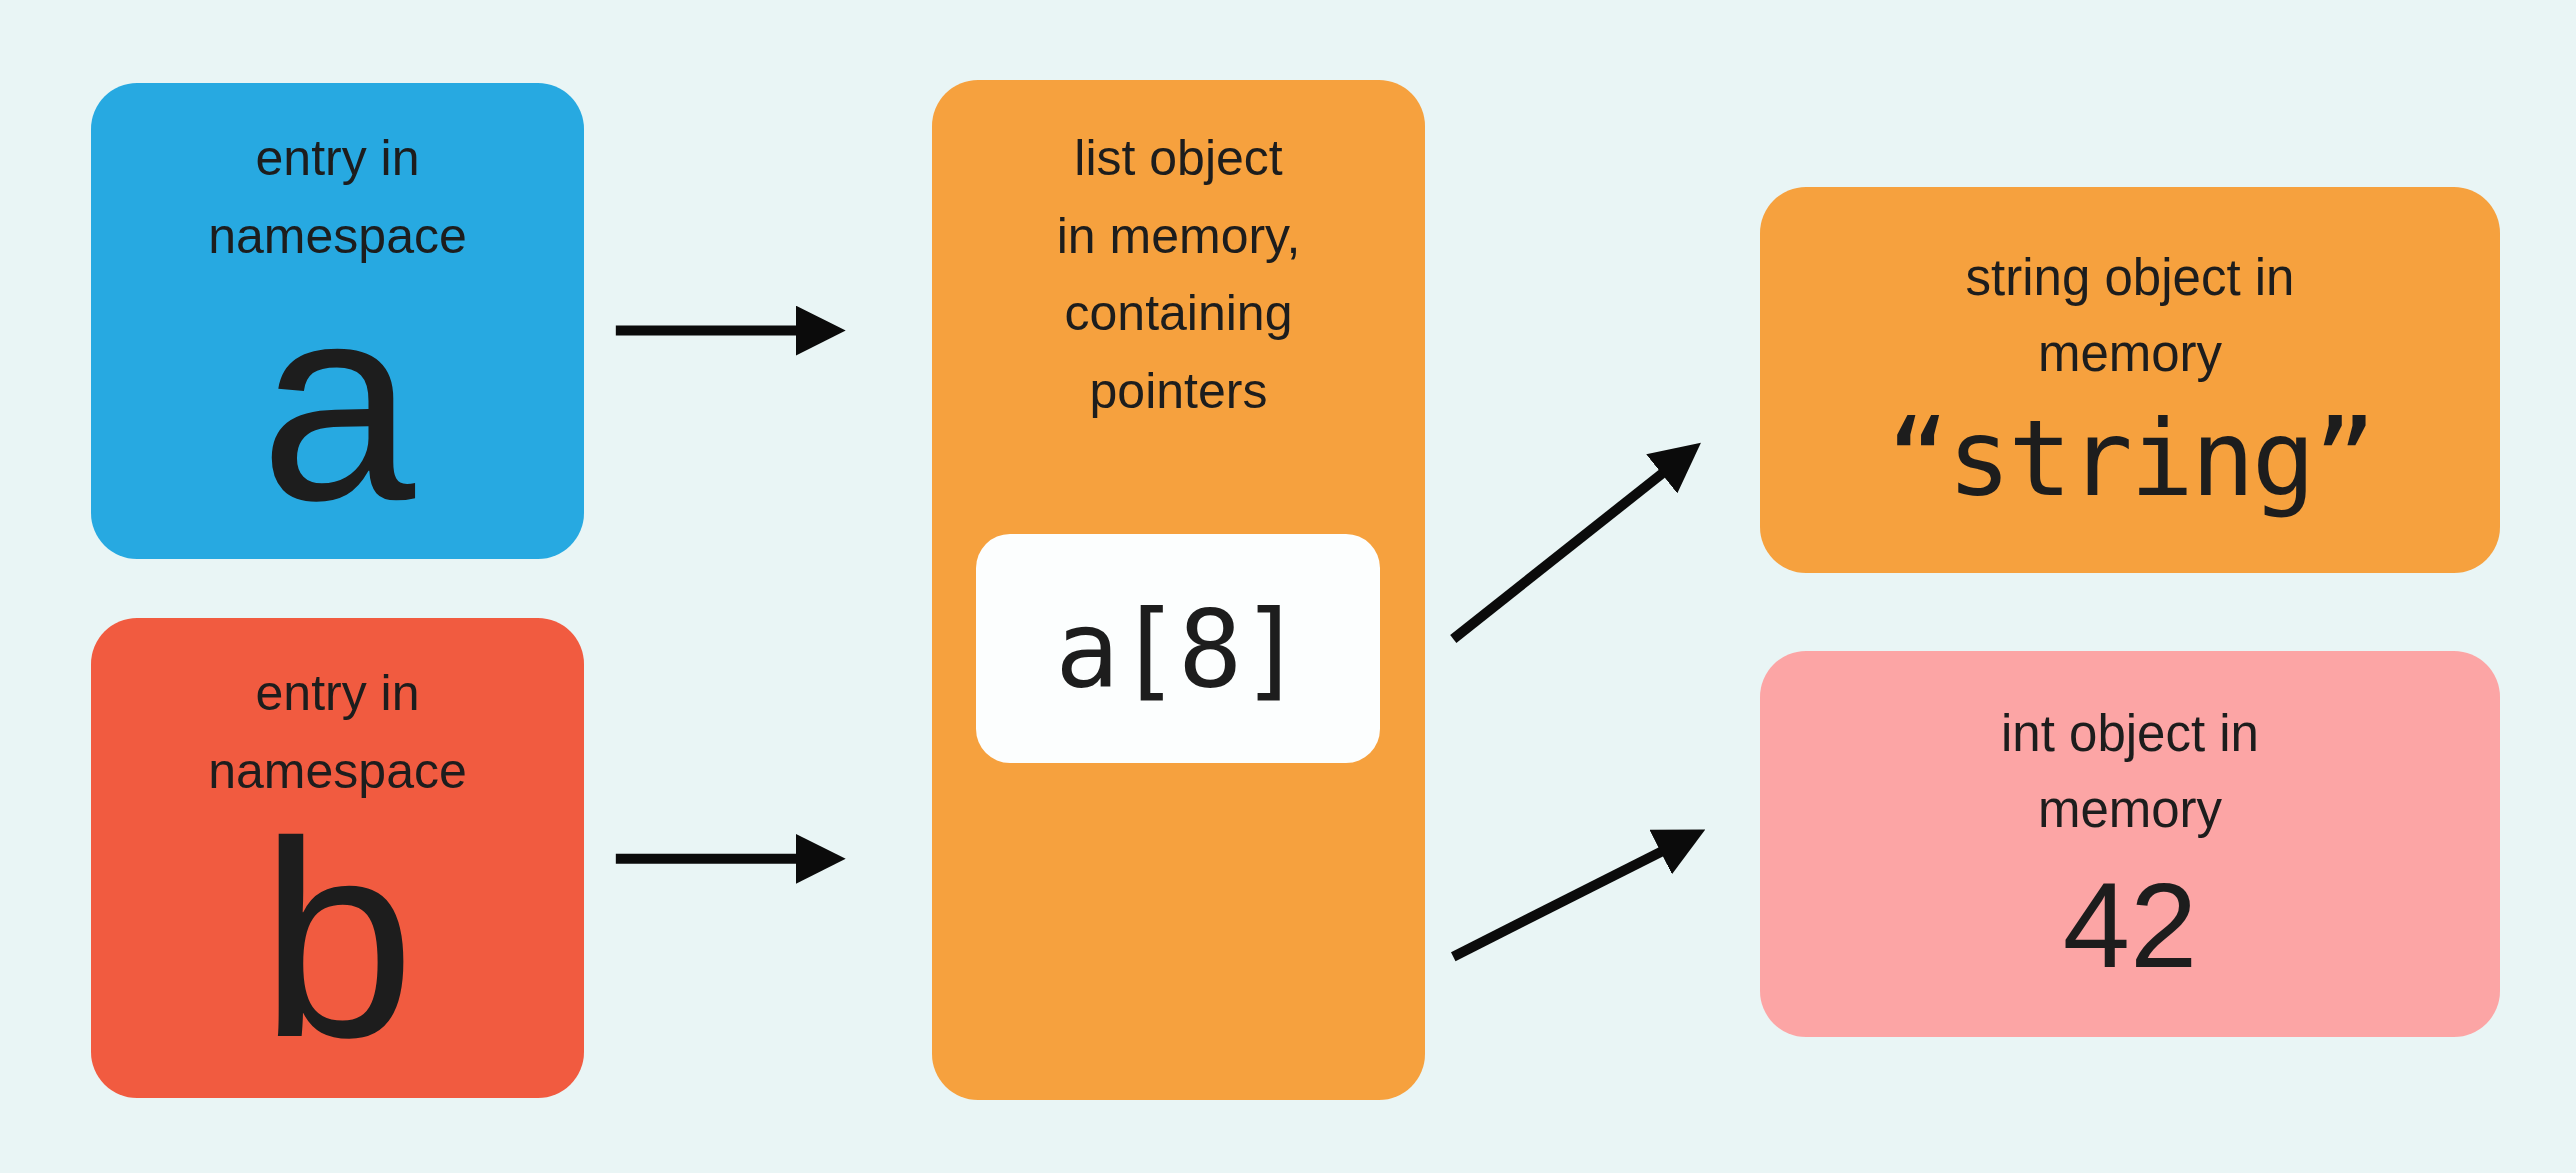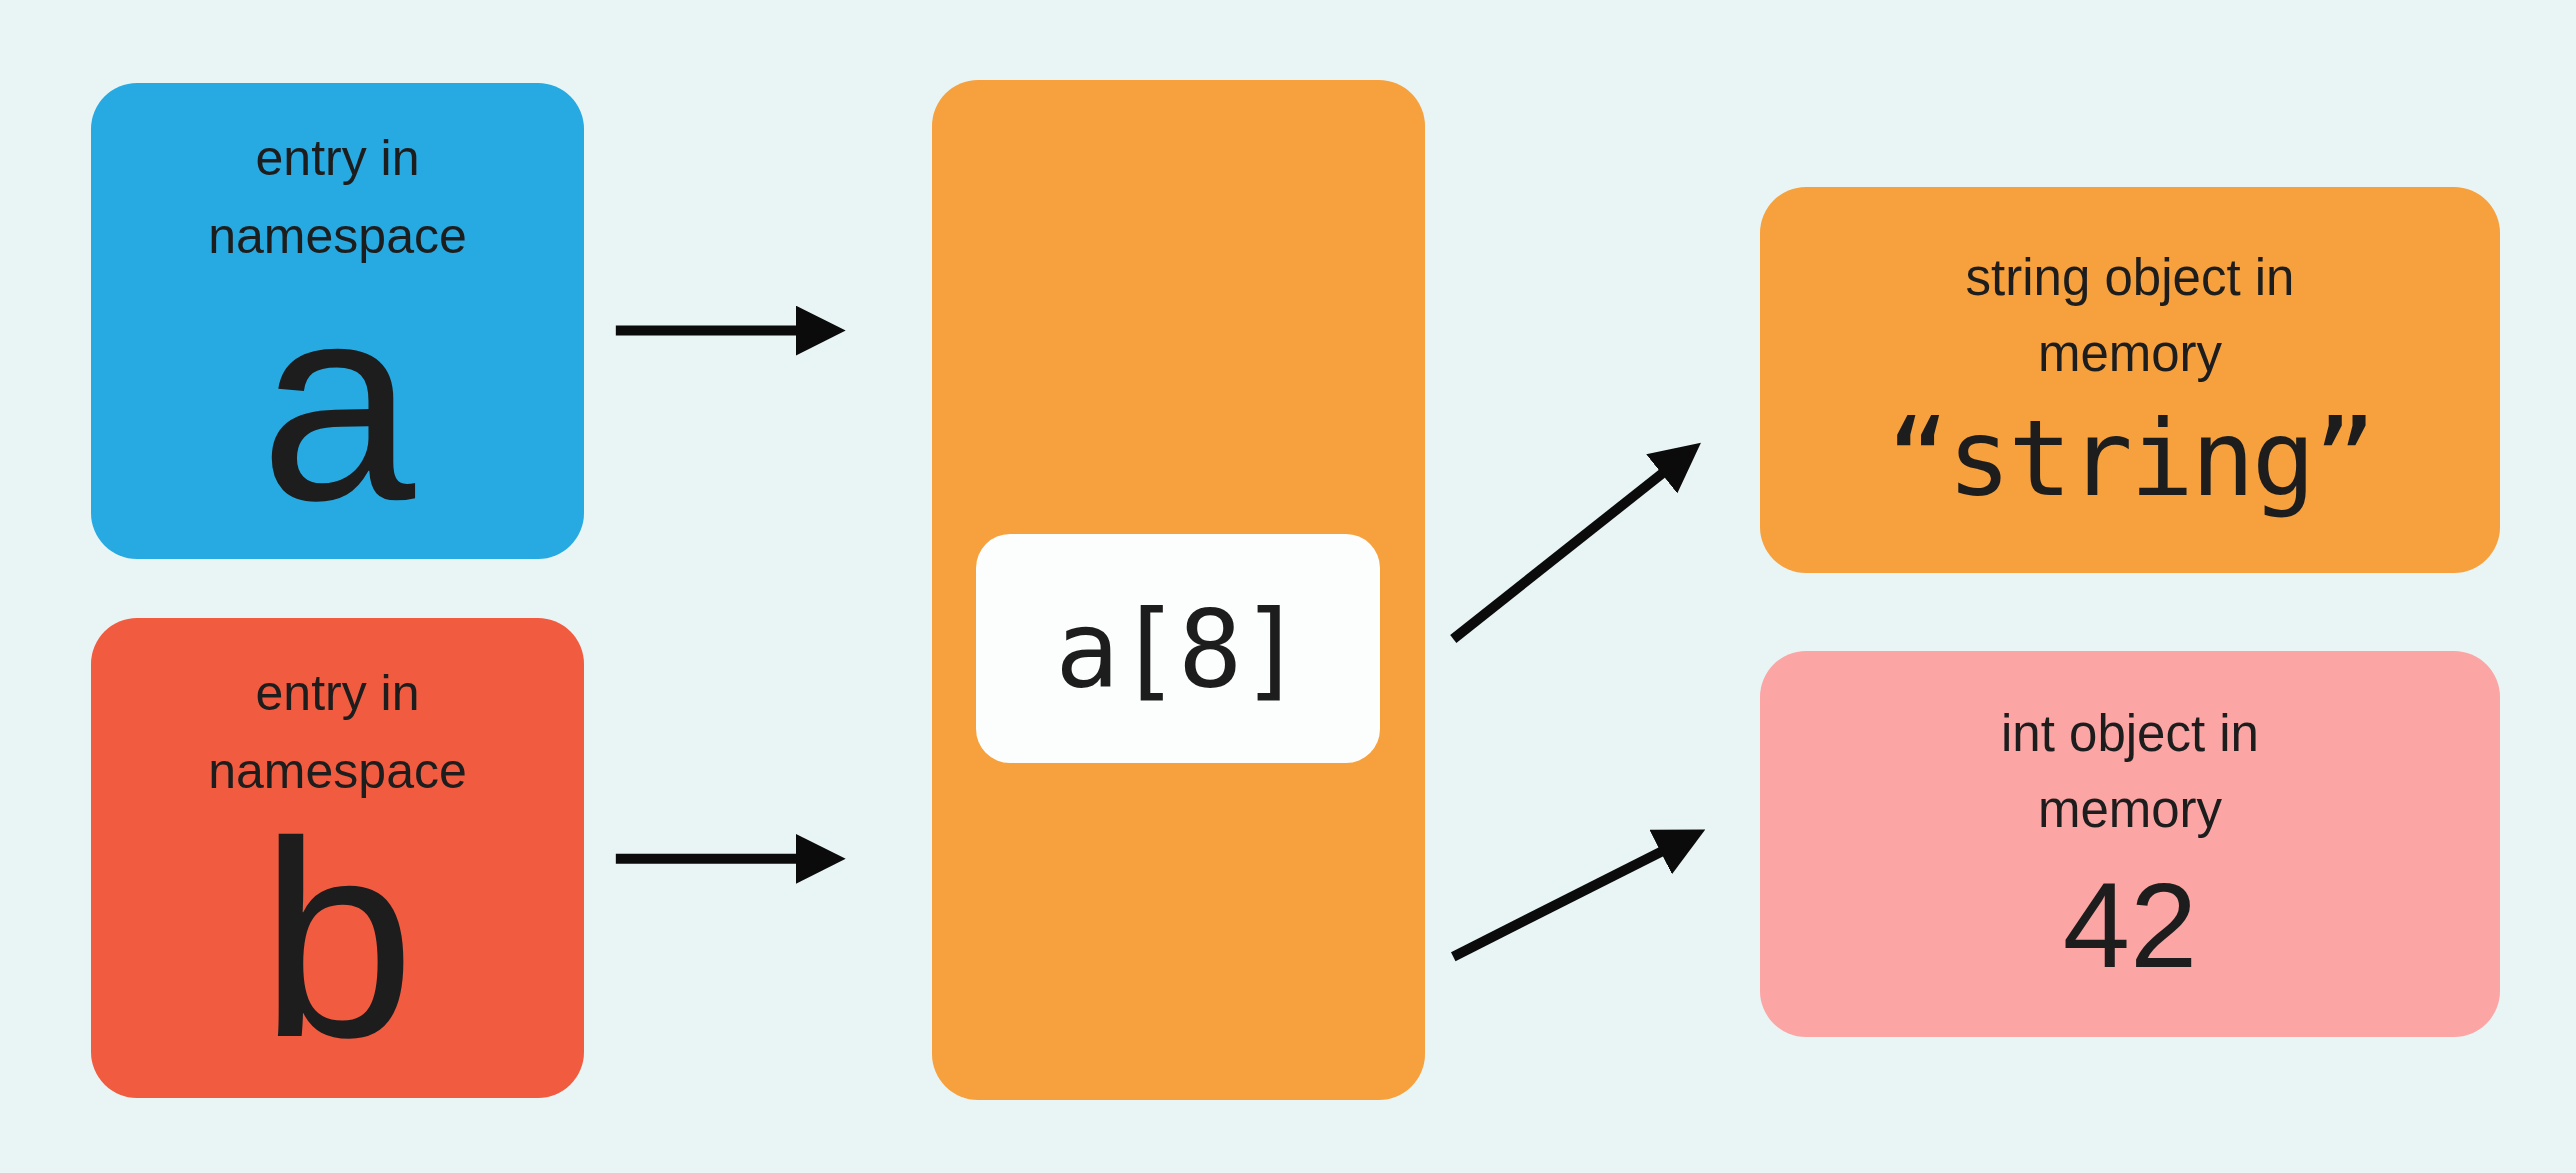--- a/index.html
+++ b/index.html
@@ -127,20 +127,24 @@
     <div class="big-symbol">a</div>
   </div>
 
   <div class="node" id="node-b">
     <div class="node-label">entry in
 namespace</div>
     <div class="big-symbol">b</div>
   </div>
 
   <div class="node" id="node-list">
+    <div class="node-label">list object
+in memory,
+containing
+pointers</div>
     <div class="pointer-cell" id="pointer-0">a[8]</div>
   </div>
 
   <div class="node" id="node-string">
     <div class="node-label">string object in
 memory</div>
     <div class="obj-value-mono">“string”</div>
   </div>
 
   <div class="node" id="node-int">

